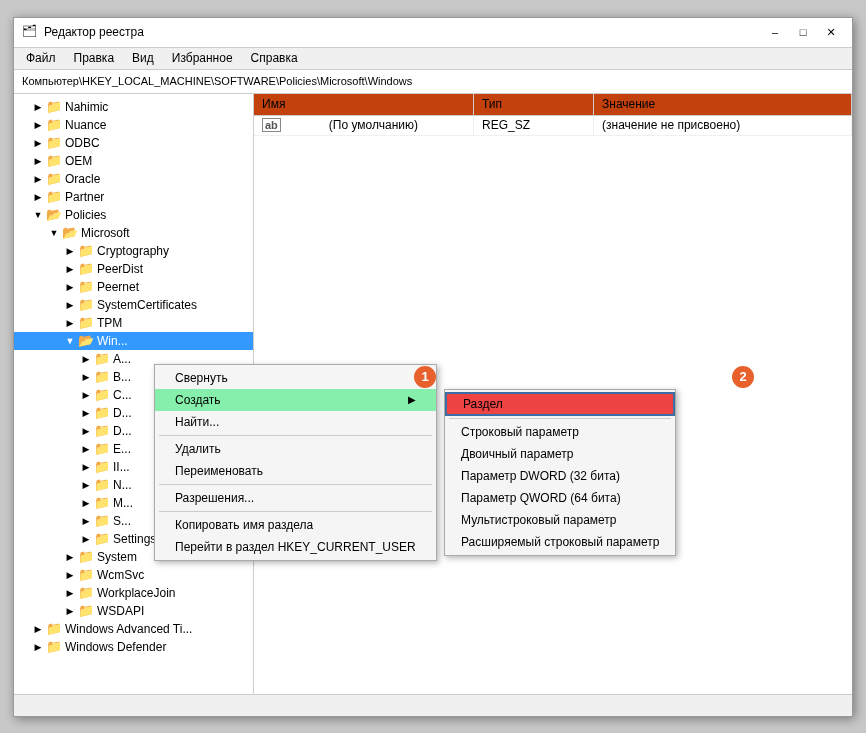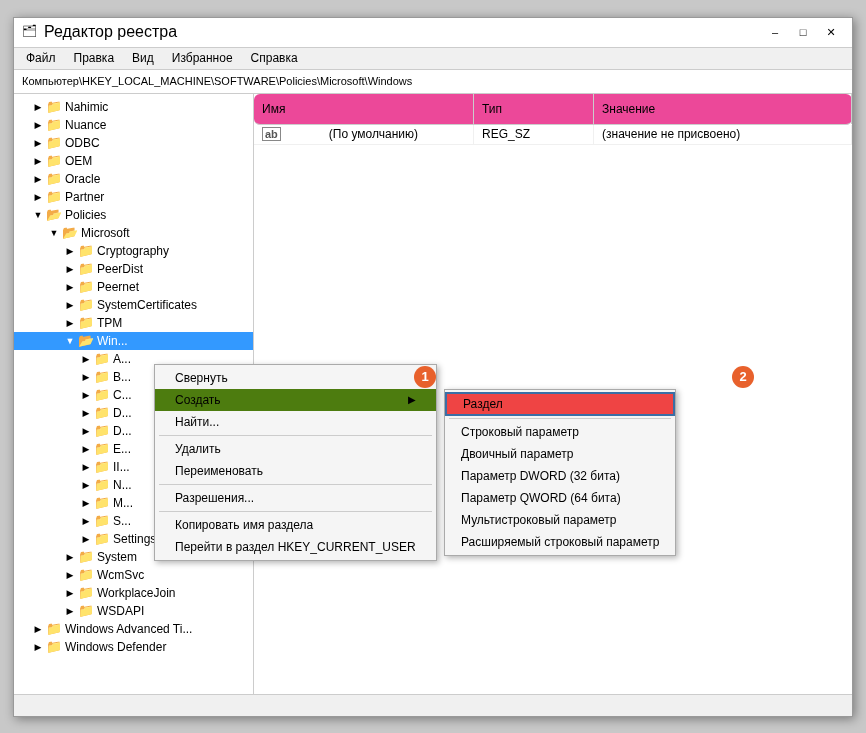--- a/index.html
+++ b/index.html
@@ -35,21 +35,21 @@
     .title-bar-left {
       display: flex;
       align-items: center;
       gap: 6px;
     }
     .title-icon {
       width: 16px;
       height: 16px;
     }
     .title-text {
-      font-size: 16px;
+      font-size: 12px;
       color: #000;
     }
     .title-bar-buttons {
       display: flex;
       gap: 2px;
     }
     .title-btn {
       width: 26px;
       height: 20px;
       border: none;
@@ -130,25 +130,24 @@
       font-size: 12px;
     }
     .data-panel {
       flex: 1;
       background: #fff;
       overflow: auto;
     }
     .data-header {
       display: grid;
       grid-template-columns: 220px 120px 1fr;
-      background: #ec4899;
+      background: #c2410c;
       border-bottom: 1px solid #ccc;
-      height: 31px;
-      align-items: center;
-      border-radius: 6px;
+      height: 22px;
+      align-items: center;
     }
     .data-header-cell {
       padding: 2px 8px;
       font-size: 12px;
       font-weight: normal;
       border-right: 1px solid #ccc;
       height: 100%;
       display: flex;
       align-items: center;
     }
@@ -466,21 +465,21 @@
         </div>
         <div class="data-cell">REG_SZ</div>
         <div class="data-cell">(значение не присвоено)</div>
       </div>
     </div>
 
     <div class="context-menu" style="position:absolute; left:140px; top:270px;">
       <div class="ctx-item">
         <span>Свернуть</span>
       </div>
-      <div class="ctx-item highlighted" style="background:#4d7c0f;">
+      <div class="ctx-item highlighted" style="background:#86efac;">
         <span>Создать</span>
         <span class="ctx-arrow">▶</span>
       </div>
       <div class="ctx-item">
         <span>Найти...</span>
       </div>
       <div class="ctx-separator"></div>
       <div class="ctx-item">
         <span>Удалить</span>
       </div>

